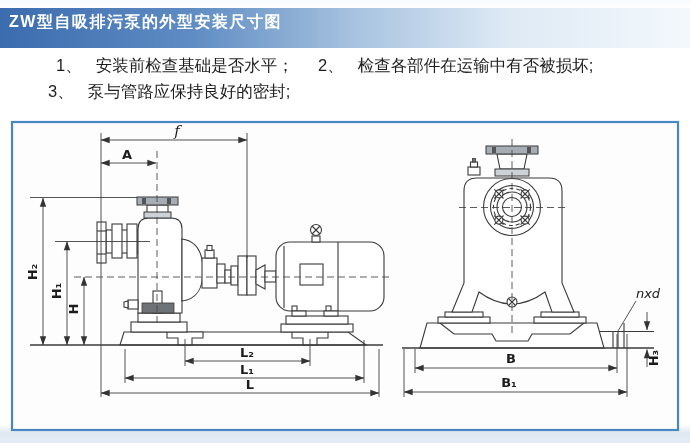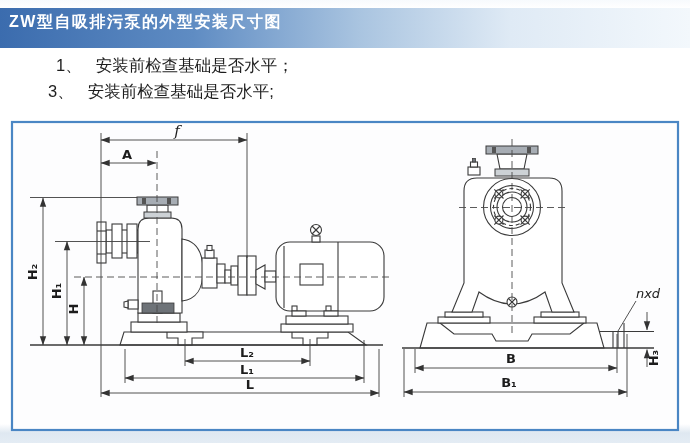--- a/index.html
+++ b/index.html
@@ -35,23 +35,24 @@
 <body>
 
 <div class="page">
 
   <div class="banner">
     <span>ZW型自吸排污泵的外型安装尺寸图</span>
   </div>
 
   <div class="note-row" style="top:55px;">
     <span class="note-item" style="left:56px;"><span class="note-num">1、</span><span>安装前检查基础是否水平；</span></span>
+    <span class="note-item" style="left:318px;"><span class="note-num">2、</span><span>检查各部件在运输中有否被损坏;</span></span>
   </div>
   <div class="note-row" style="top:81px;">
-    <span class="note-item" style="left:48px;"><span class="note-num">3、</span><span>安装前检查基础是否水平;</span></span>
+    <span class="note-item" style="left:48px;"><span class="note-num">3、</span><span>泵与管路应保持良好的密封;</span></span>
   </div>
 
   <div class="svgwrap">
   <svg width="690" height="443" viewBox="0 0 690 443" xmlns="http://www.w3.org/2000/svg">
     <defs>
       <marker id="ar" viewBox="0 0 10 8" refX="9.2" refY="4" markerWidth="10" markerHeight="8" orient="auto-start-reverse" markerUnits="userSpaceOnUse">
         <path d="M0.5,0.8 L9.5,4 L0.5,7.2 Z" fill="#333"></path>
       </marker>
     </defs>
 

